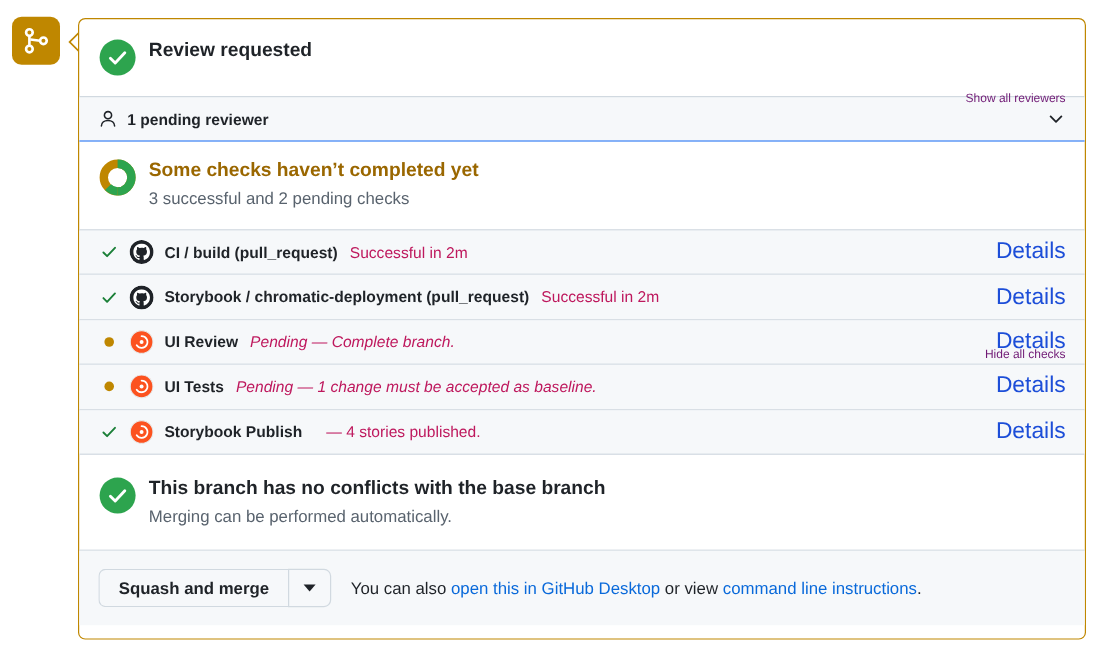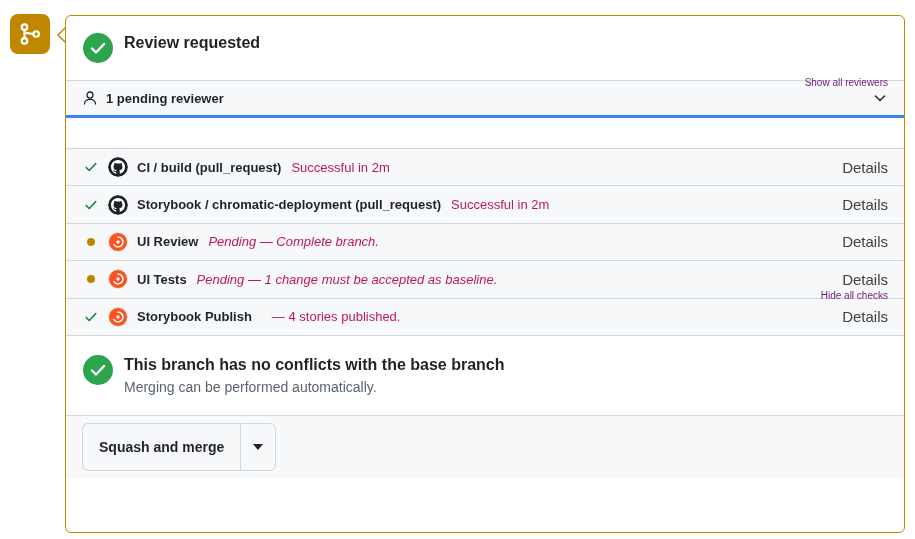--- a/index.html
+++ b/index.html
@@ -111,21 +111,21 @@
   .head-link.checks-link { top: 137px; }
 
   
   .reviewer-bar {
     display: flex;
     align-items: center;
     height: 38px;
     padding: 0 16px;
     background: #f6f8fa;
     border-top: 1px solid #d1d9e0;
-    border-bottom: 3px solid #3b82f6;
+    border-bottom: 1px solid #3b82f6;
     box-sizing: border-box;
   }
   .reviewer-bar .person-icon {
     margin-right: 8px;
     display: flex;
     align-items: center;
   }
   .reviewer-label {
     font-size: 13px;
     font-weight: bold;
@@ -202,22 +202,22 @@
   }
   .check-desc {
     color: #be185d;
     margin-left: 10px;
     white-space: nowrap;
   }
   .check-desc.italic { font-style: italic; }
   .check-desc.inline { margin-left: 20px; }
   .check-spacer { flex: 1 1 auto; }
   .details-link {
-    color: #404040;
-    font-size: 15px;
+    color: #1d4ed8;
+    font-size: 19px;
     cursor: pointer;
     text-decoration: none;
   }
 
   
   .conflicts {
     padding: 18px 16px 18px 16px;
     border-bottom: 1px solid #d1d9e0;
   }
 
@@ -226,21 +226,21 @@
     background: #f6f8fa;
     padding: 16px;
     display: flex;
     align-items: center;
     height: 62px;
     box-sizing: border-box;
   }
   .btn-group {
     display: flex;
     align-items: stretch;
-    height: 48px;
+    height: 32px;
     margin-right: 16px;
   }
   .btn-main {
     background: #f6f8fa;
     border: 1px solid #d1d9e0;
     border-right: none;
     border-radius: 6px 0 0 6px;
     padding: 0 16px;
     font-size: 14px;
     font-weight: bold;
@@ -314,20 +314,33 @@
     </span>
     <span class="reviewer-label">1 pending reviewer</span>
     <span class="chev">
       <svg width="16" height="16" viewBox="0 0 16 16" fill="none">
         <path d="M3.5 6 L8 10.5 L12.5 6" stroke="#1f2328" stroke-width="1.5" stroke-linecap="round" stroke-linejoin="round"></path>
       </svg>
     </span>
   </div>
 
   <div class="checks-header">
+    <div class="section-row">
+      <div class="status-icon">
+        <svg width="32" height="32" viewBox="0 0 32 32">
+          <circle cx="16" cy="16" r="11.5" fill="none" stroke="#bf8700" stroke-width="7"></circle>
+          <path d="M16 4.5 A11.5 11.5 0 0 1 16 27.5" fill="none" stroke="#2da44e" stroke-width="7"></path>
+          <path d="M16 27.5 A11.5 11.5 0 0 1 8 24" fill="none" stroke="#2da44e" stroke-width="7"></path>
+        </svg>
+      </div>
+      <div class="section-text">
+        <p class="section-title warn">Some checks haven’t completed yet</p>
+        <p class="section-sub">3 successful and 2 pending checks</p>
+      </div>
+    </div>
     <span class="head-link checks-link">Hide all checks</span>
   </div>
 
   <div>
 
     <div class="check-row">
       <span class="check-mark">
         <svg width="14" height="14" viewBox="0 0 16 16" fill="none">
           <path d="M2.5 8.5 L6 12 L13.5 4" stroke="#1a7f37" stroke-width="1.8" stroke-linecap="round" stroke-linejoin="round"></path>
         </svg>
@@ -437,15 +450,18 @@
     </div>
   </div>
 
   <div class="footer">
     <div class="btn-group">
       <button class="btn-main">Squash and merge</button>
       <span class="btn-caret">
         <span class="caret-tri"></span>
       </span>
     </div>
+    <div class="footer-note">
+      <span>You can also </span><a class="link">open this in GitHub Desktop</a><span> or view </span><a class="link">command line instructions</a><span>.</span>
+    </div>
   </div>
 
 </div>
 
 </body></html>

